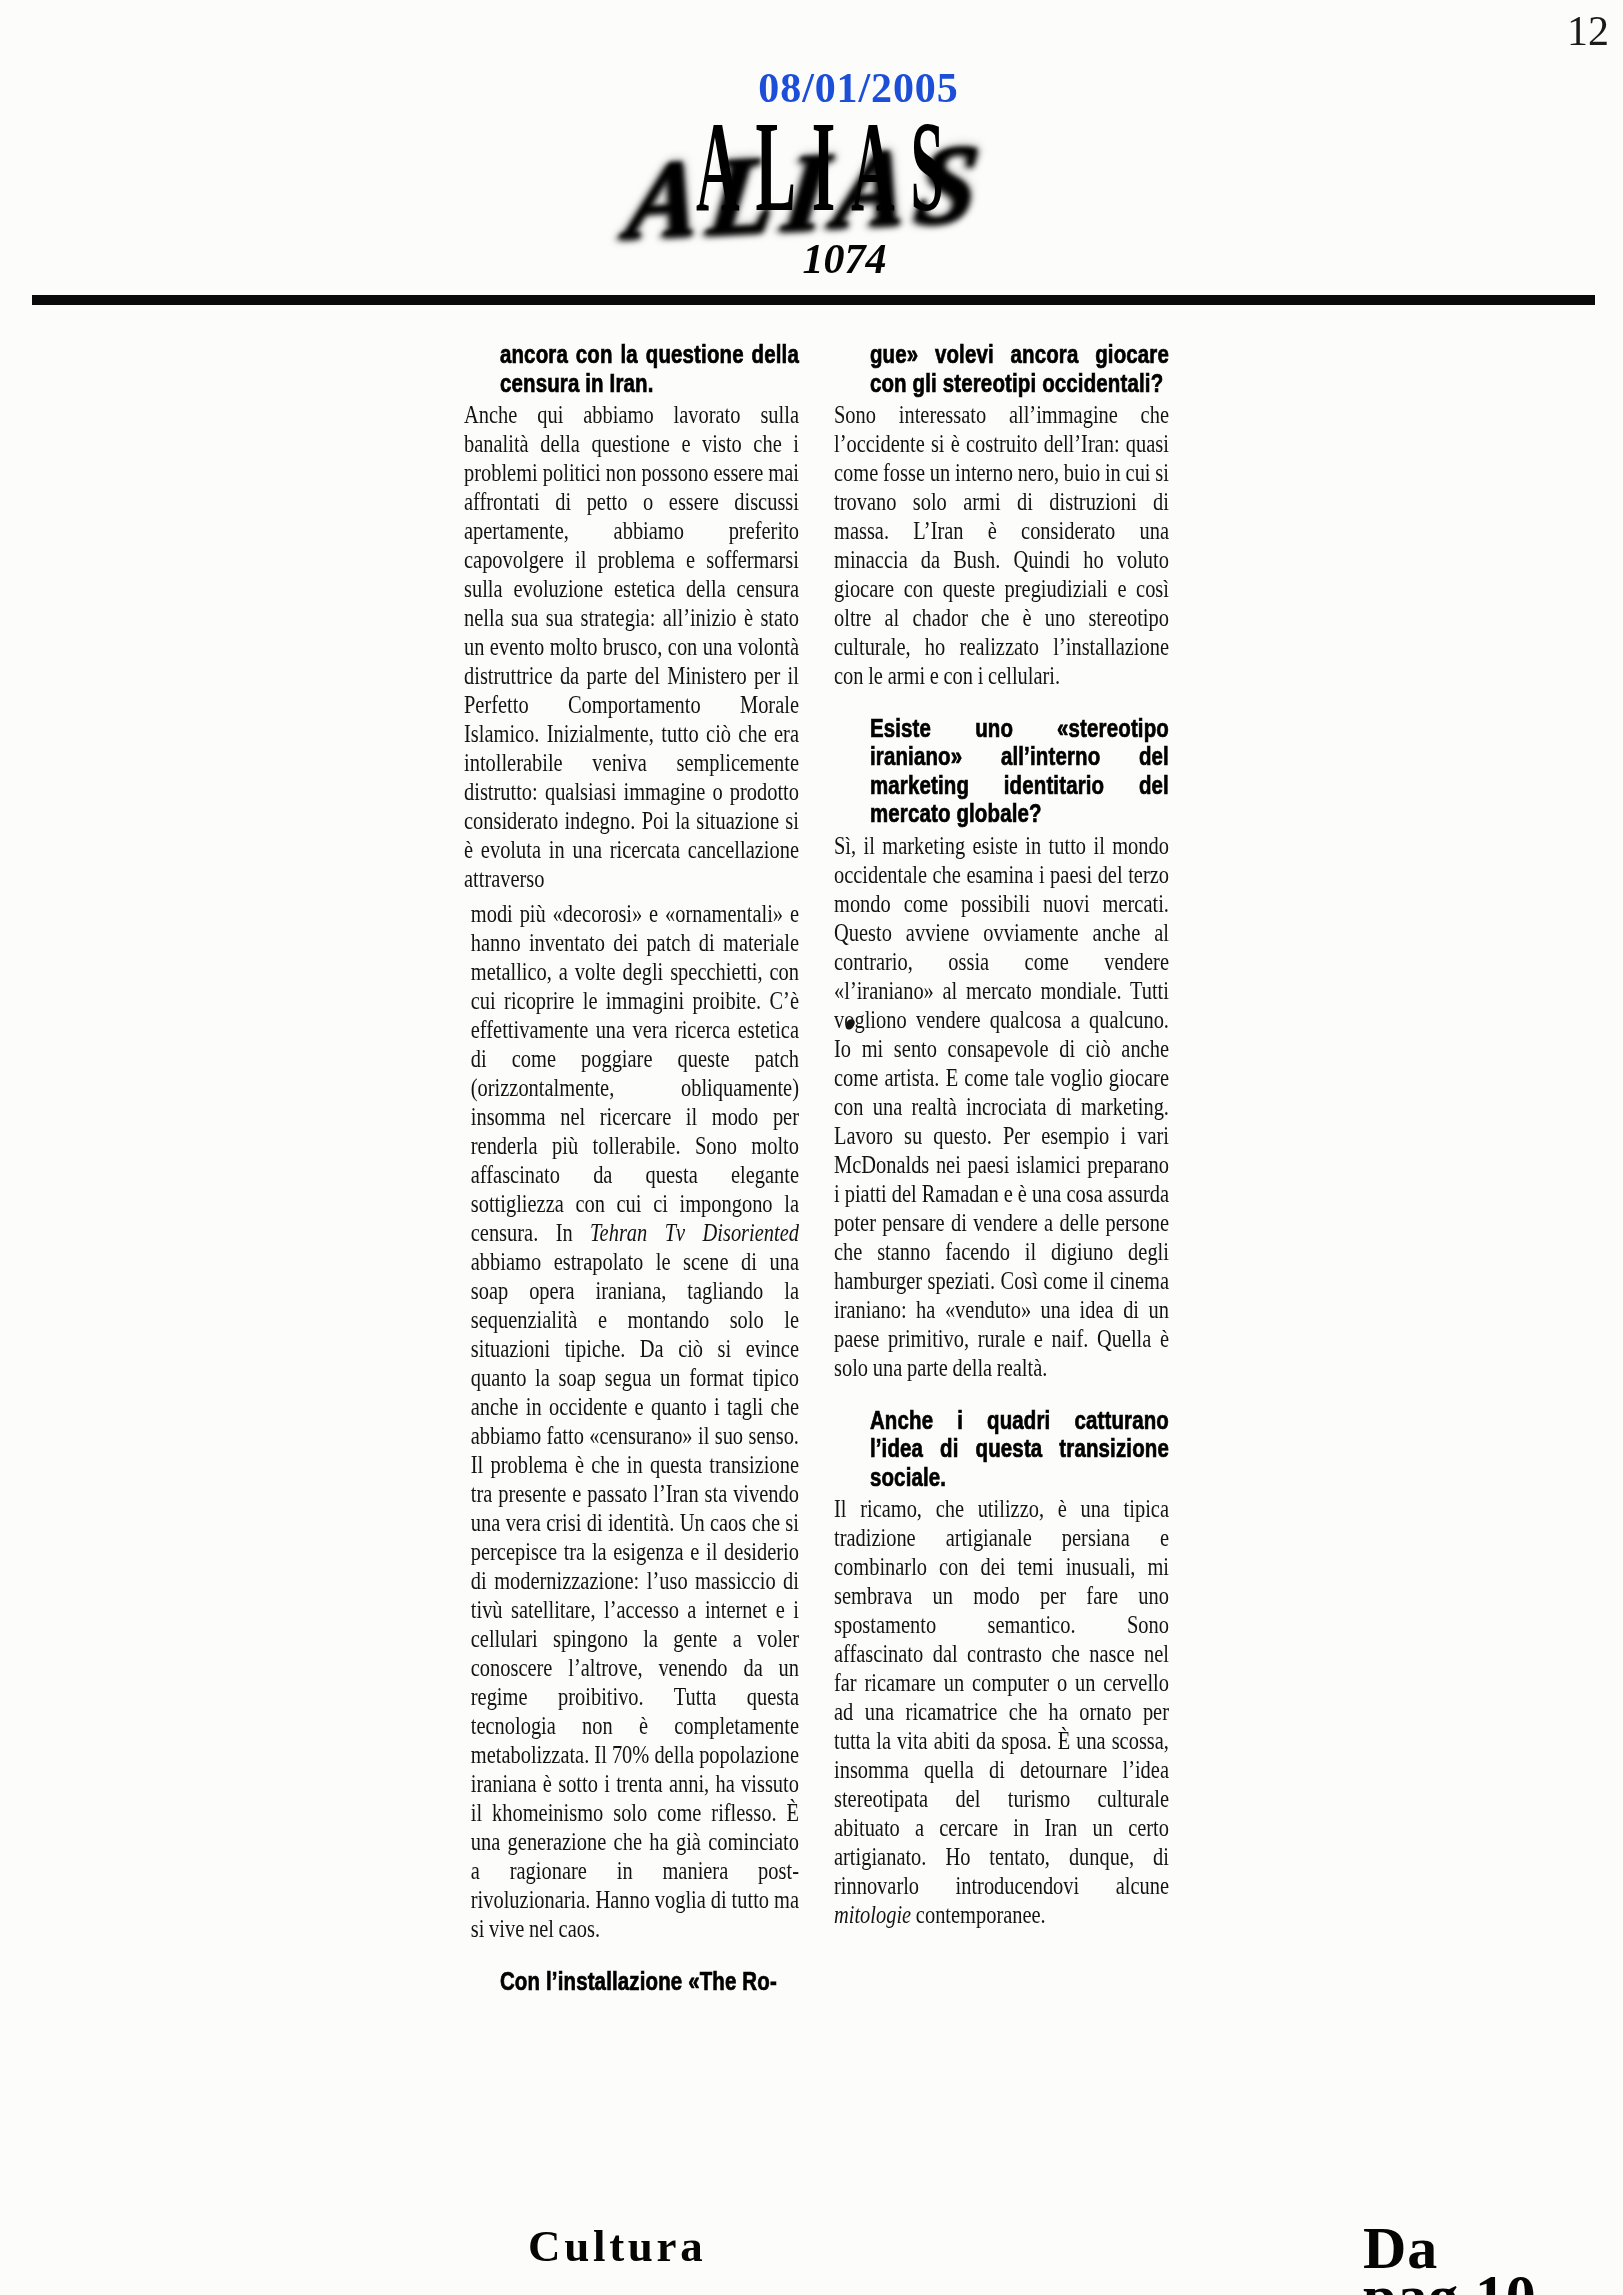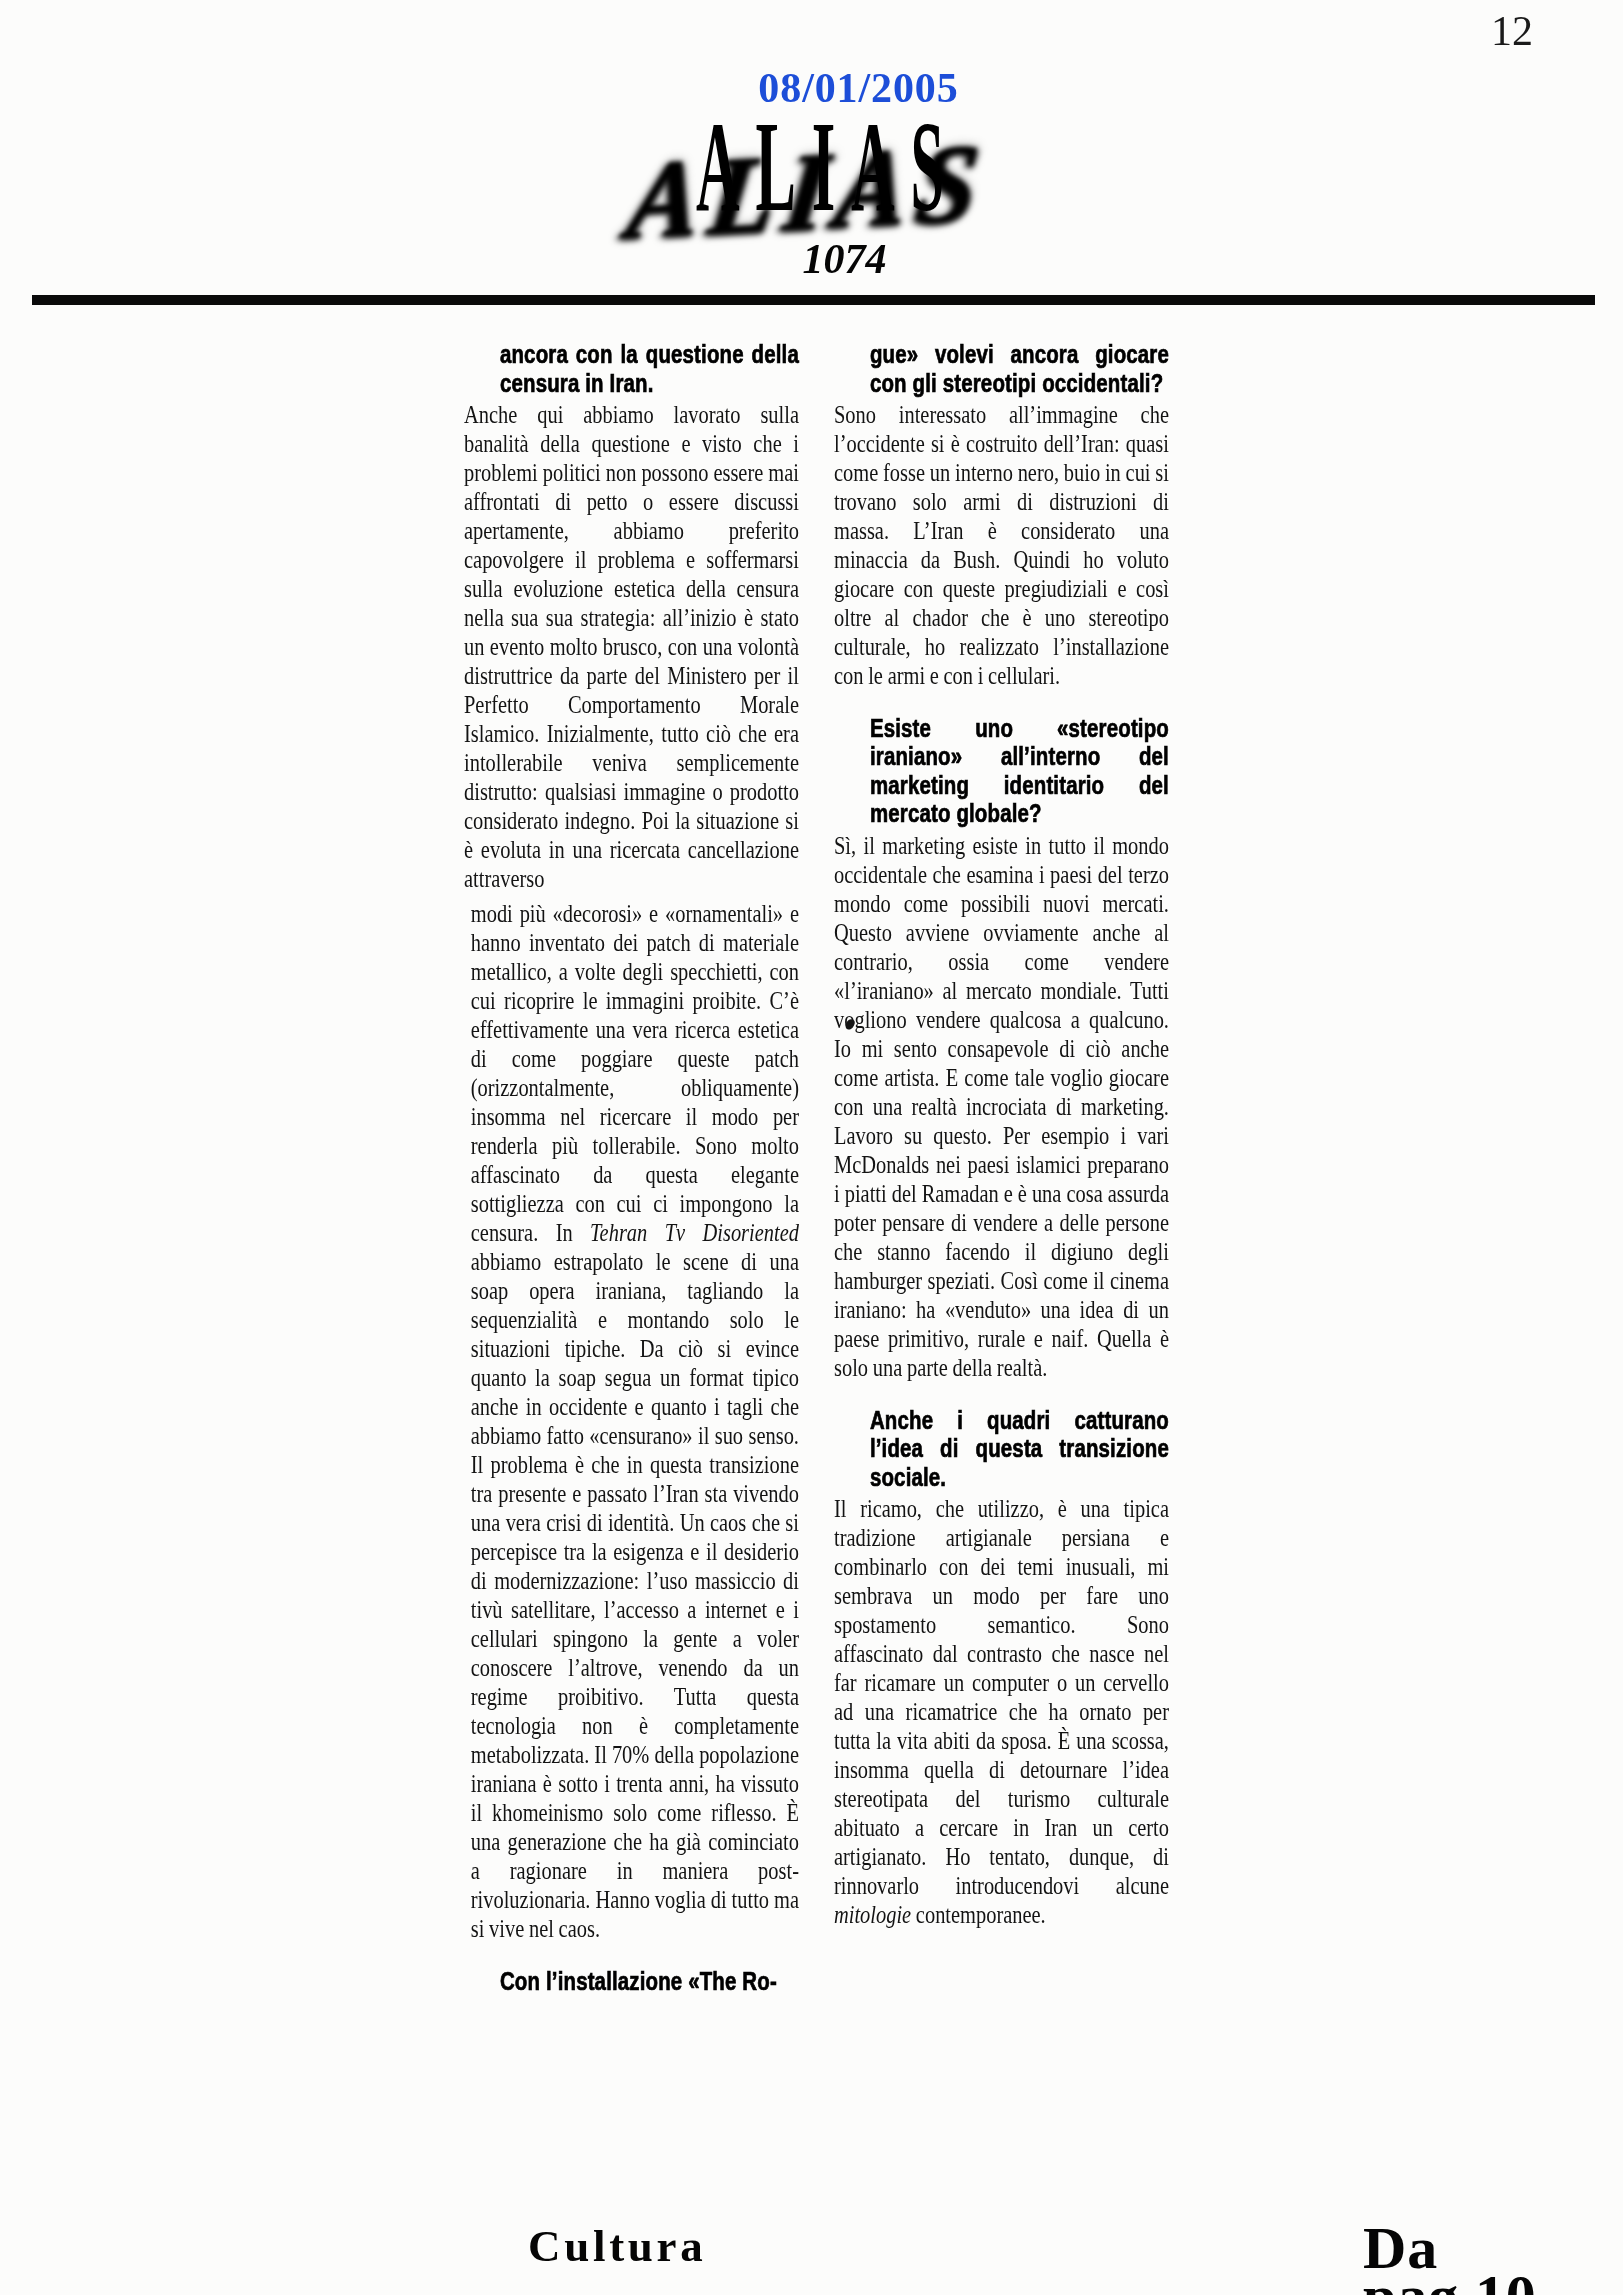--- a/index.html
+++ b/index.html
@@ -5,21 +5,21 @@
   html,body{margin:0;padding:0;}
   body{
     width:1624px;height:2296px;overflow:hidden;position:relative;
     background:#fcfcfb;
     font-family:"Liberation Serif",serif;
     color:#111;
   }
   .page{position:absolute;inset:0;}
   
   .page-number{
-    position:absolute;top:9.2px;left:1480px;width:64px;
+    position:absolute;top:9.2px;left:1556px;width:64px;
     font-size:42px;line-height:44px;text-align:center;color:#1a1a1a;
   }
   .issue-date{
     position:absolute;top:66px;left:670px;width:377px;text-align:center;
     font-weight:700;font-size:42px;line-height:44px;letter-spacing:0.9px;color:#1d4ed8;
   }
   .logo{position:absolute;top:99px;left:634px;width:432px;height:152px;}
   .logo-serif{
     position:absolute;left:62px;top:1.8px;white-space:nowrap;
     font-family:"Liberation Serif",serif;font-weight:700;

